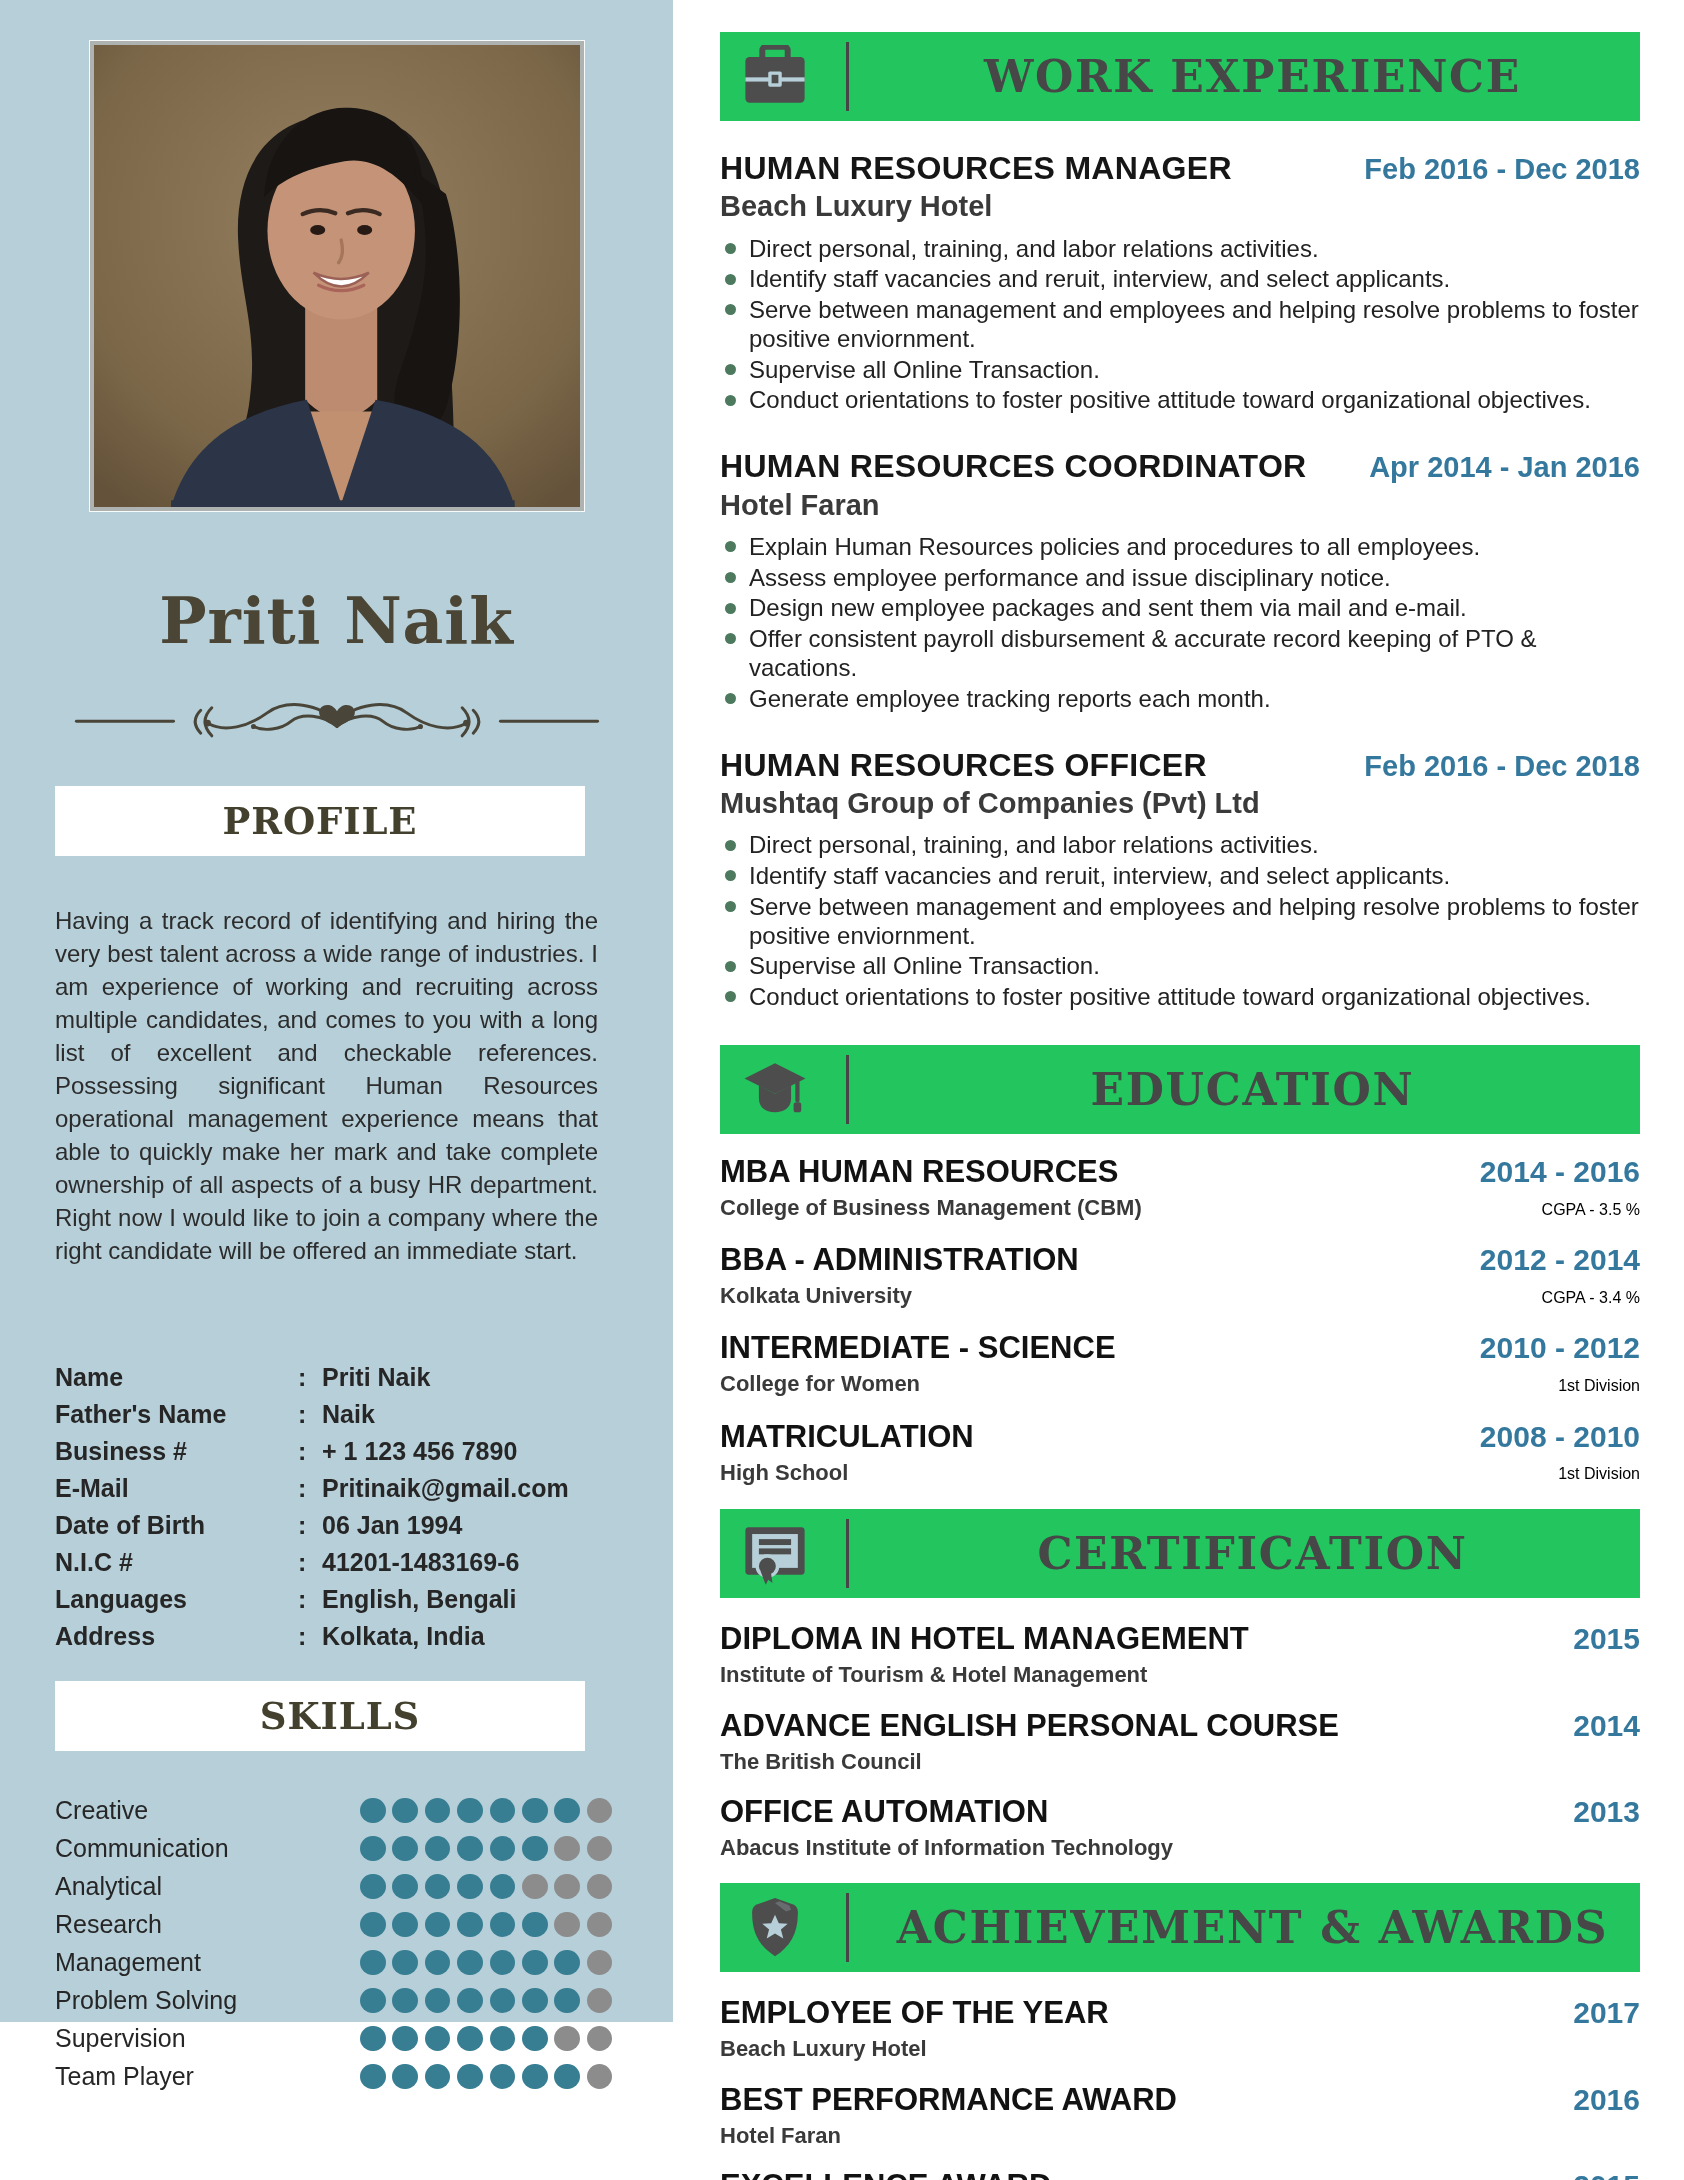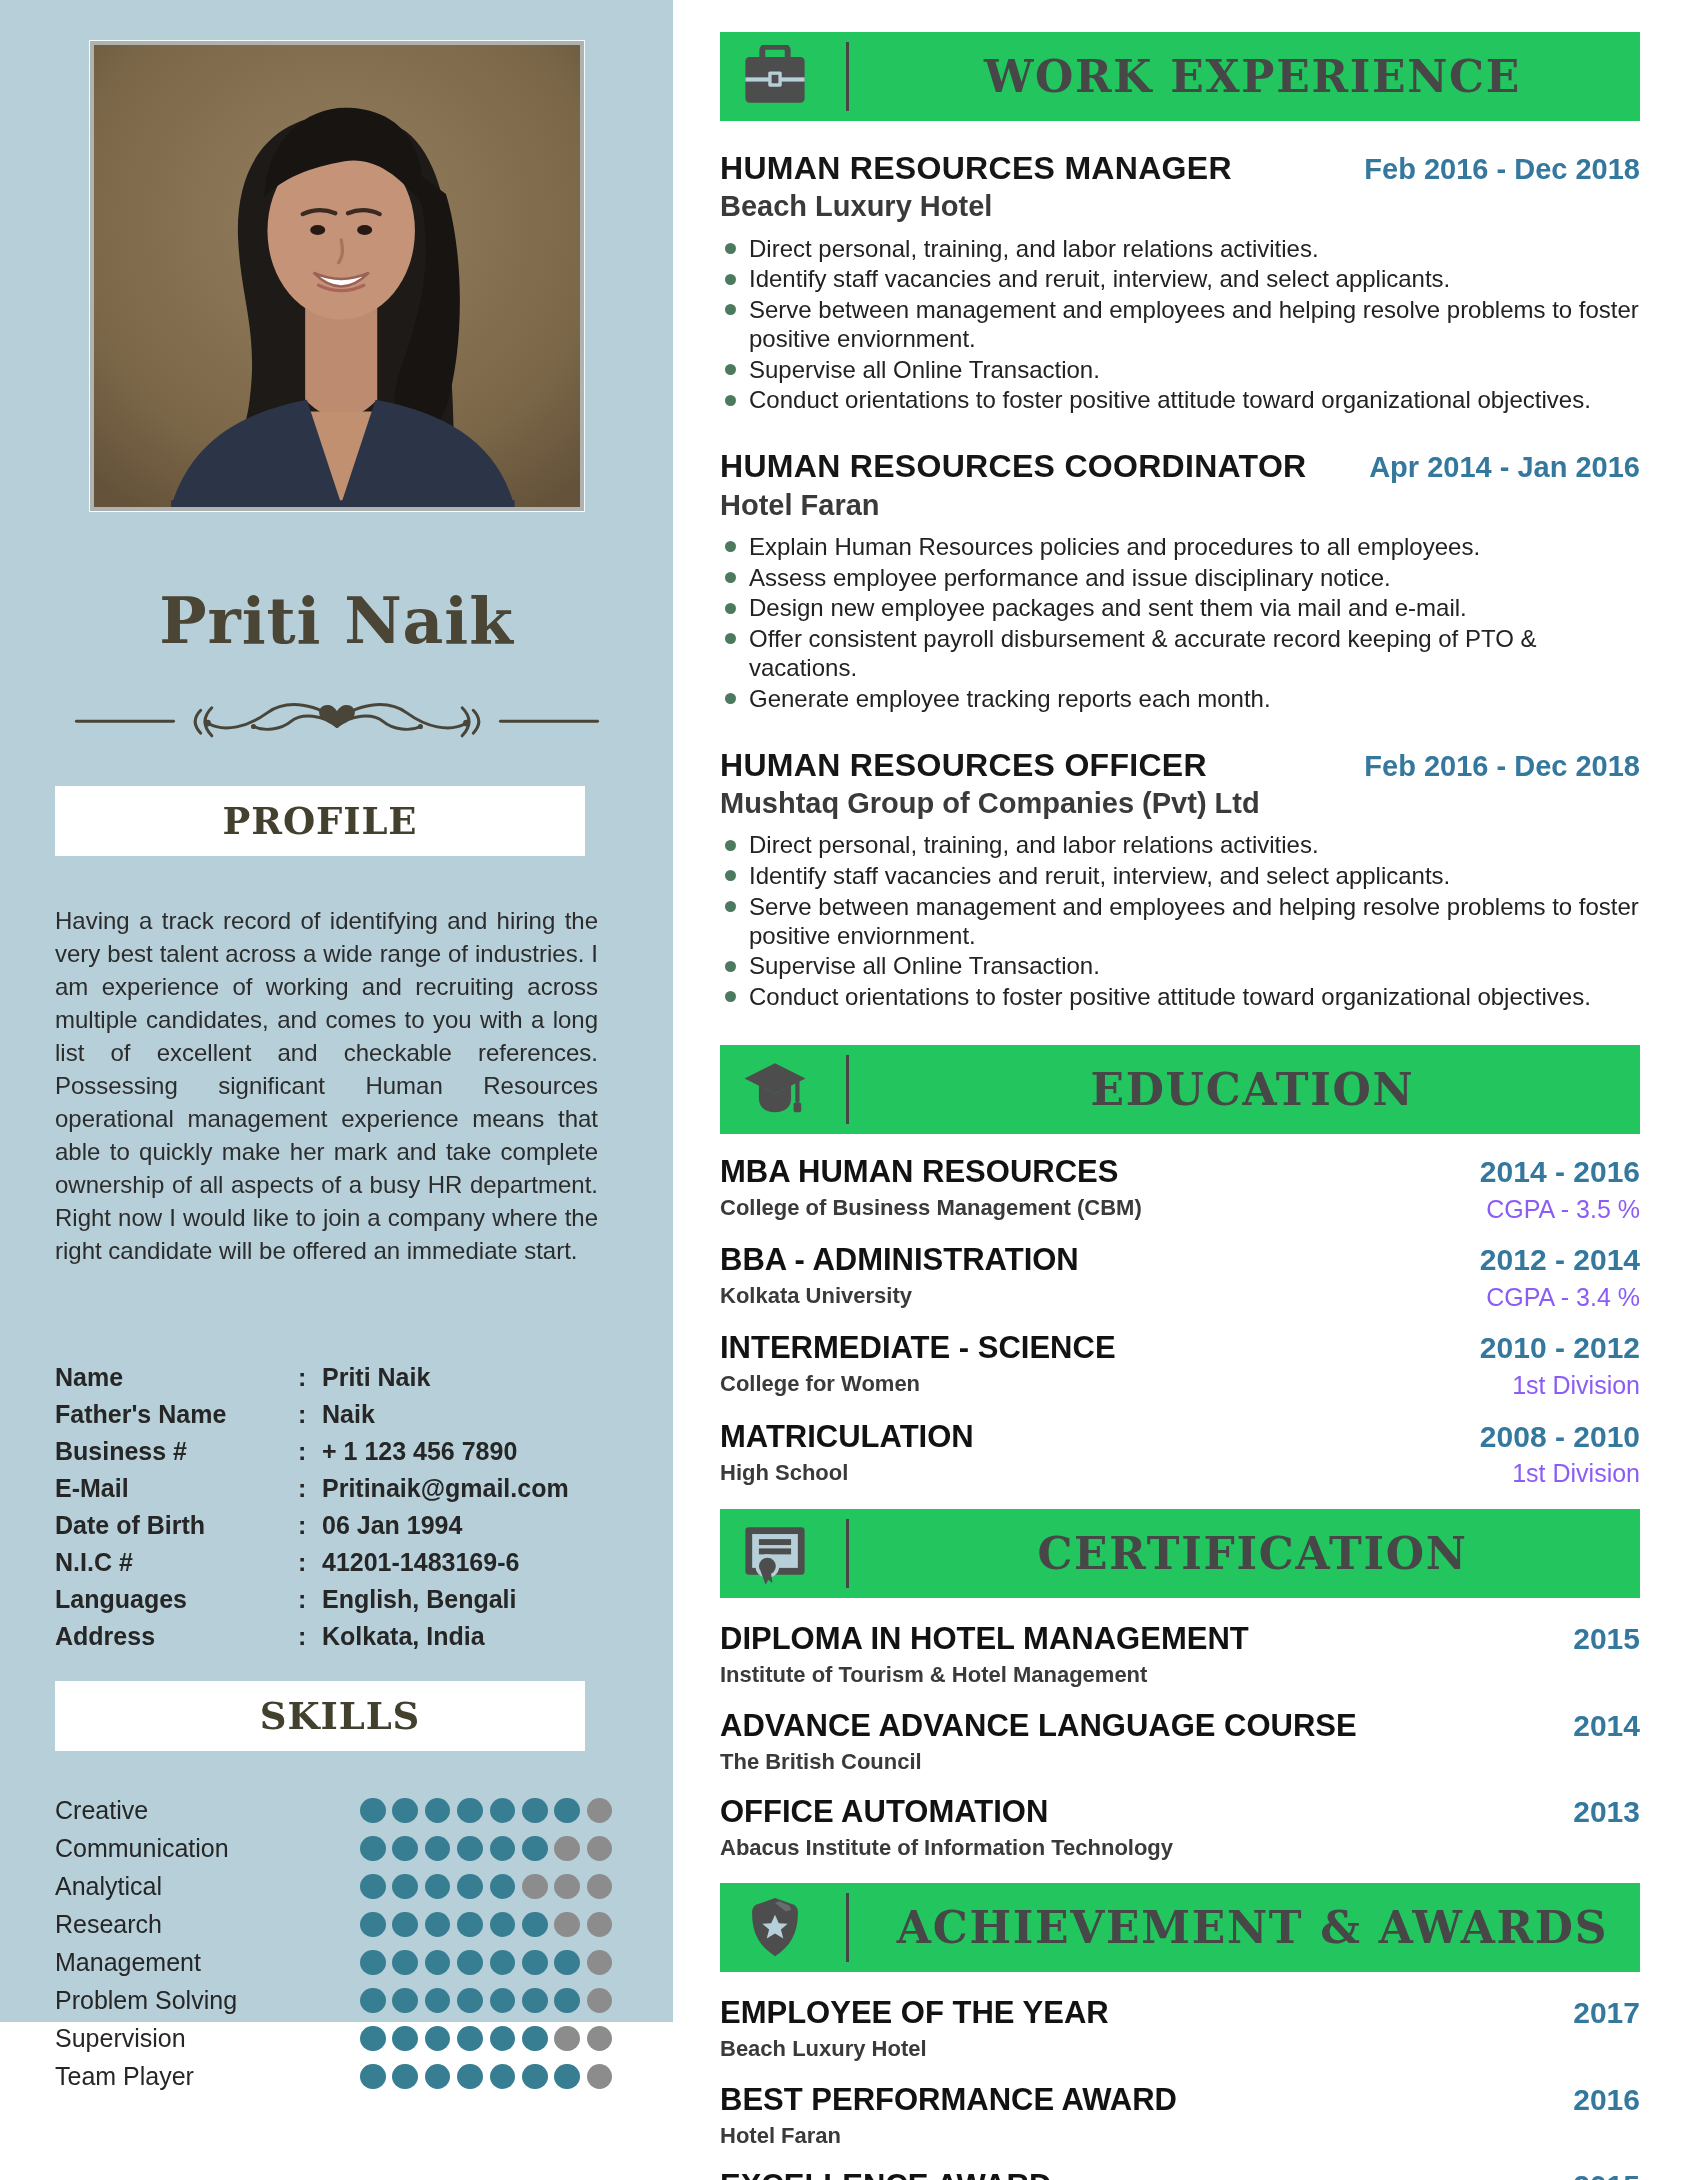--- a/index.html
+++ b/index.html
@@ -85,21 +85,21 @@
     width:11px; height:11px; border-radius:50%; background:#4d7a5f;
   }
 
   .tworows { margin-top:22px; }
   .tworow { display:flex; justify-content:space-between; margin-bottom:20.4px; }
   .tr-left  { max-width:647px; }
   .tr-t1 { font-size:31px; font-weight:bold; color:#121212; line-height:32px; }
   .tr-t2 { font-size:22px; font-weight:bold; color:#3a3a3a; line-height:29px; margin-top:5.1px; }
   .tr-right { text-align:right; }
   .tr-r1 { font-size:30px; font-weight:bold; color:#35789e; line-height:32px; white-space:nowrap; }
-  .tr-r2 { font-size:25px; color:#8b5cf6; line-height:29px; margin-top:6.8px; white-space:nowrap; }
+  .tr-r2 { font-size:16px; color:#000000; line-height:29px; margin-top:6.8px; white-space:nowrap; }
   .rows-cert  { margin-top:25.6px; }
   .rows-award { margin-top:25.6px; }
 </style>
 </head>
 <body>
 
 <div class="page">
 
   <aside class="sidebar">
 
@@ -482,21 +482,21 @@
       <div class="tr-t2">Institute of Tourism &amp; Hotel Management</div>
     </div>
     <div class="tr-right">
       <div class="tr-r1">2015</div>
 
     </div>
   </div>
 
   <div class="tworow">
     <div class="tr-left">
-      <div class="tr-t1">ADVANCE ADVANCE LANGUAGE COURSE</div>
+      <div class="tr-t1">ADVANCE ENGLISH PERSONAL COURSE</div>
       <div class="tr-t2">The British Council</div>
     </div>
     <div class="tr-right">
       <div class="tr-r1">2014</div>
 
     </div>
   </div>
 
   <div class="tworow">
     <div class="tr-left">

